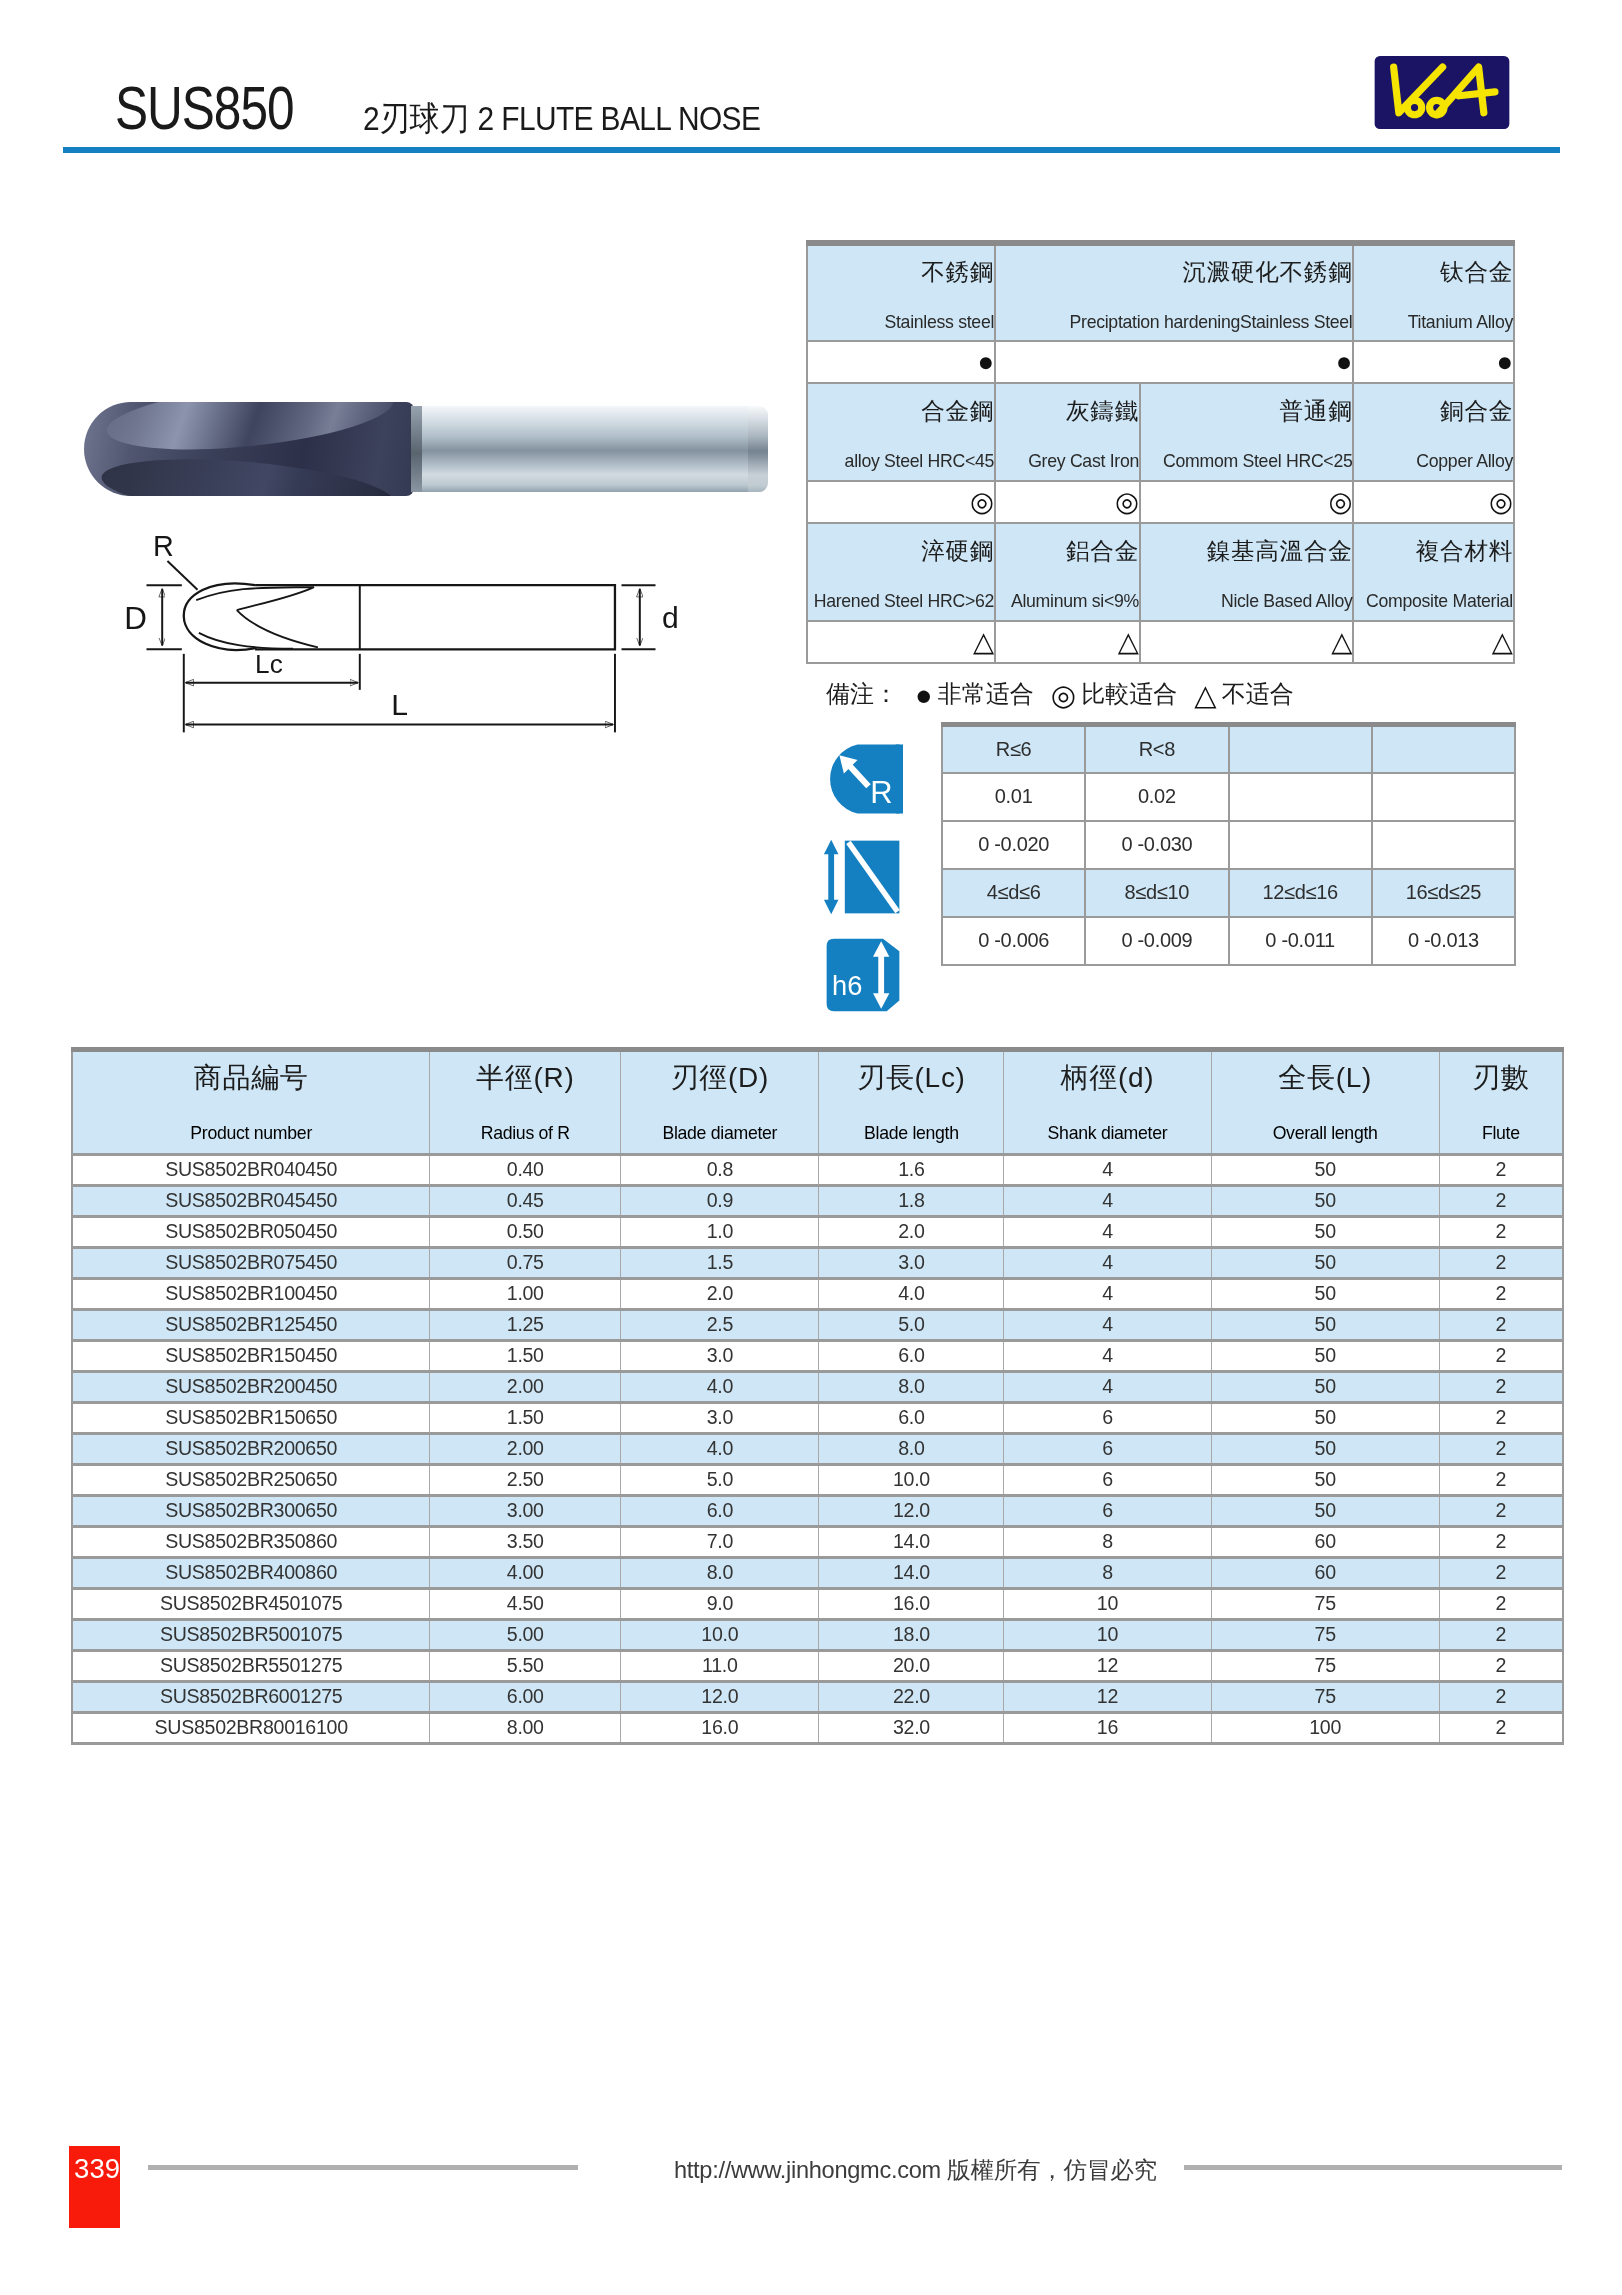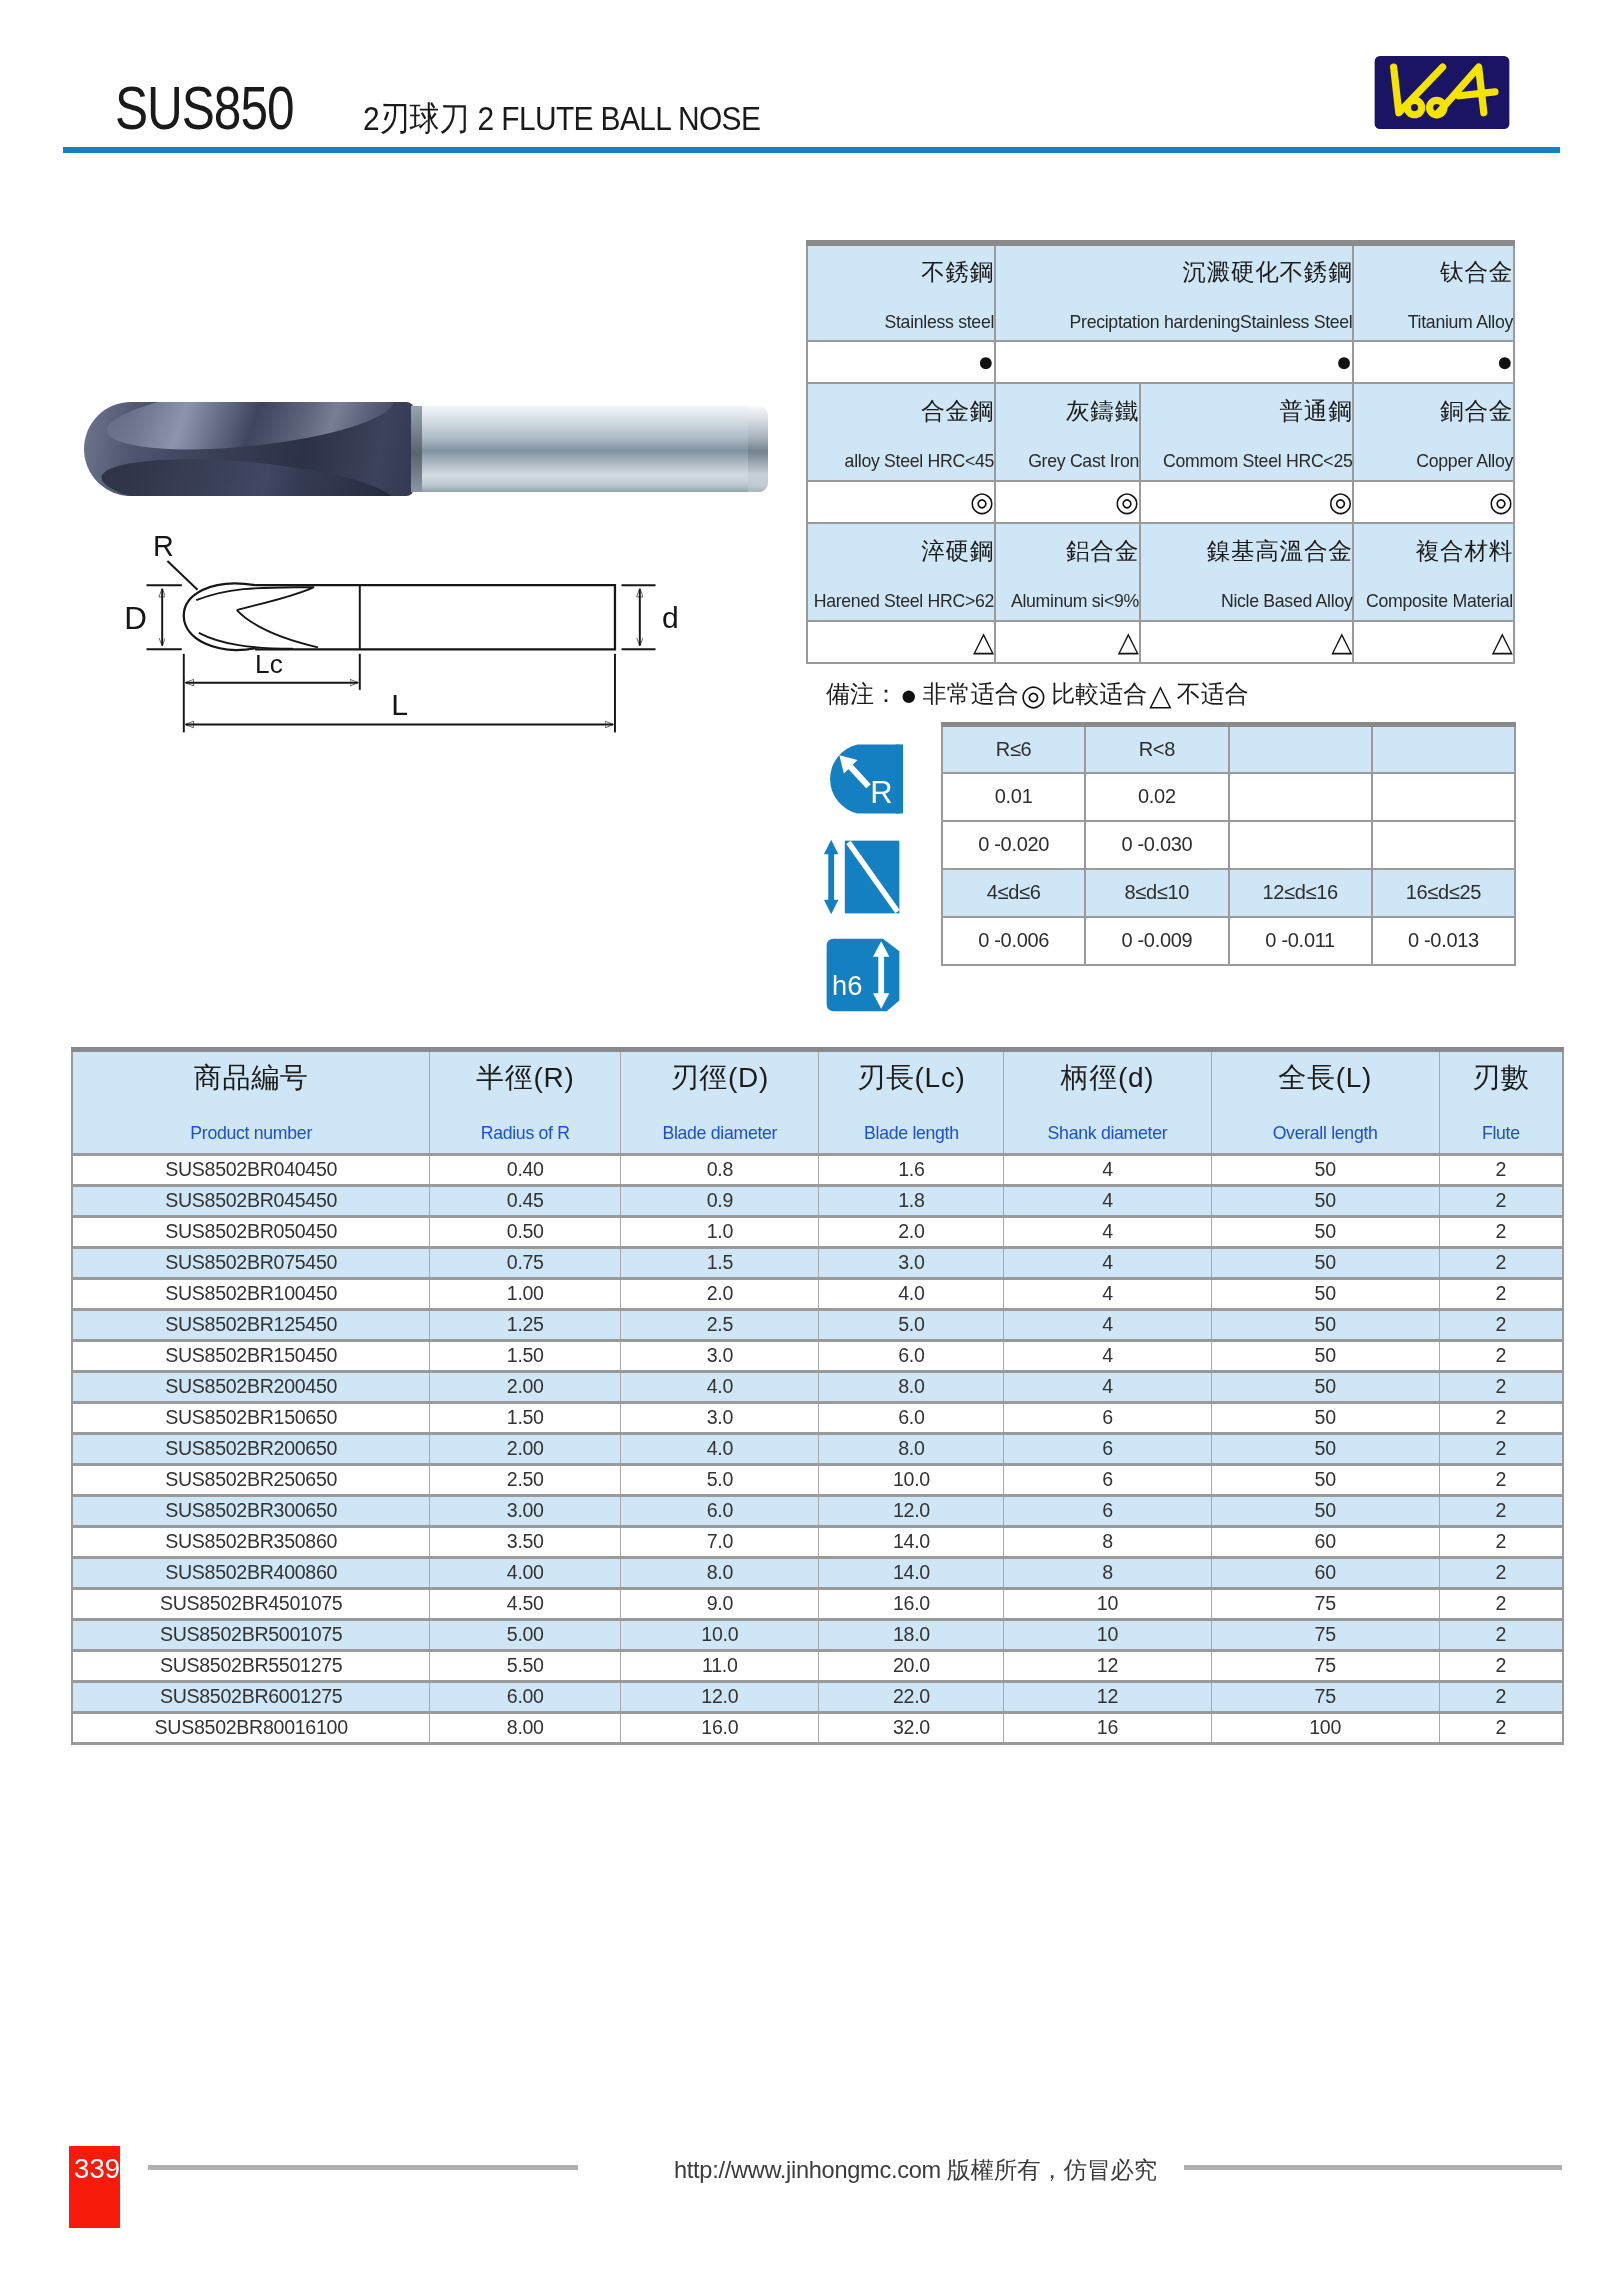--- a/index.html
+++ b/index.html
@@ -53,41 +53,41 @@
   .mat-table{position:absolute;left:806px;top:240px;width:709px;table-layout:fixed;
     border:2px solid var(--border-gray);border-top:6.5px solid var(--border-dark)}
   .mat-table td{border:2px solid var(--border-gray);text-align:right;vertical-align:middle;padding:0}
   .mat-table tr.h-row td{background:var(--cell-blue);height:98px}
   .mat-table .cn{font-size:23.6px;color:#1d1d1d;padding-top:2.6px;letter-spacing:0.7px}
   .mat-table .en{font-size:17.7px;color:#2a2a2a;margin-top:23.6px;letter-spacing:-0.3px}
   .mat-table tr.sym-row td{height:42px;font-size:27.5px;color:#111;background:#fff;line-height:1}
   .sym{display:inline-block;line-height:1;color:#111}
 
   
-  .legend{position:absolute;left:826px;top:678px;display:flex;align-items:center;gap:2px;font-size:24px;color:#1d1d1d;white-space:nowrap}
+  .legend{position:absolute;left:826px;top:678px;display:flex;align-items:center;gap:17px;font-size:24px;color:#1d1d1d;white-space:nowrap}
   .legend .sym{font-size:29px;position:relative;top:1.3px}
   .legend .item{display:flex;align-items:center;gap:5.2px}
 
   
   .tol-icons{position:absolute;left:823px;top:722px;width:85px;height:301px}
   .tol-icon{position:absolute;left:0;width:80px;height:80px}
   .tol-table{position:absolute;left:941px;top:722px;width:575px;table-layout:fixed;
     border:2px solid var(--border-gray);border-top:5.9px solid var(--border-dark)}
   .tol-table td{border:2px solid var(--border-gray);height:48px;text-align:center;font-size:20px;color:#2e2e2e;letter-spacing:-0.3px}
   .tol-table tr.blue td{background:var(--cell-blue)}
 
   
   .prod-table{position:absolute;left:71px;top:1047px;width:1493px;table-layout:fixed;
     border:2px solid var(--border-gray);border-top:5.9px solid var(--border-dark)}
   .prod-table th,.prod-table td{border-left:1.3px solid #a8a8a8;border-right:1.3px solid #a8a8a8;
     border-top:3.3px solid var(--border-gray);border-bottom:3.3px solid var(--border-gray);
     text-align:center;vertical-align:middle;font-weight:normal}
   .prod-table thead th{background:var(--cell-blue);height:88px;padding:6.5px 0 9.2px}
   .prod-table thead .cn{font-size:28px;color:#1d1d1d;letter-spacing:0.7px}
-  .prod-table thead .en{font-size:17.7px;color:#1d4ed8;margin-top:26px;letter-spacing:-0.3px}
+  .prod-table thead .en{font-size:17.7px;color:#000000;margin-top:26px;letter-spacing:-0.3px}
   .prod-table tbody td{height:31px;font-size:19.6px;color:#333;letter-spacing:-0.3px}
   .prod-table tbody tr.alt td{background:var(--cell-blue)}
 
   
   .page-badge{position:absolute;left:69px;top:2146px;width:51px;height:82px;background:var(--footer-red);
     color:#fff;font-size:27.5px;display:flex;justify-content:flex-end;padding-top:6.5px}
   .foot-line{position:absolute;top:2165px;height:4.6px;background:#b0b0b0}
   .foot-line.l1{left:148px;width:430px}
   .foot-line.l2{left:1184px;width:378px}
   .foot-text{position:absolute;left:674px;top:2154px;font-size:23.6px;color:#3c3c3c;letter-spacing:-0.3px;white-space:nowrap}

